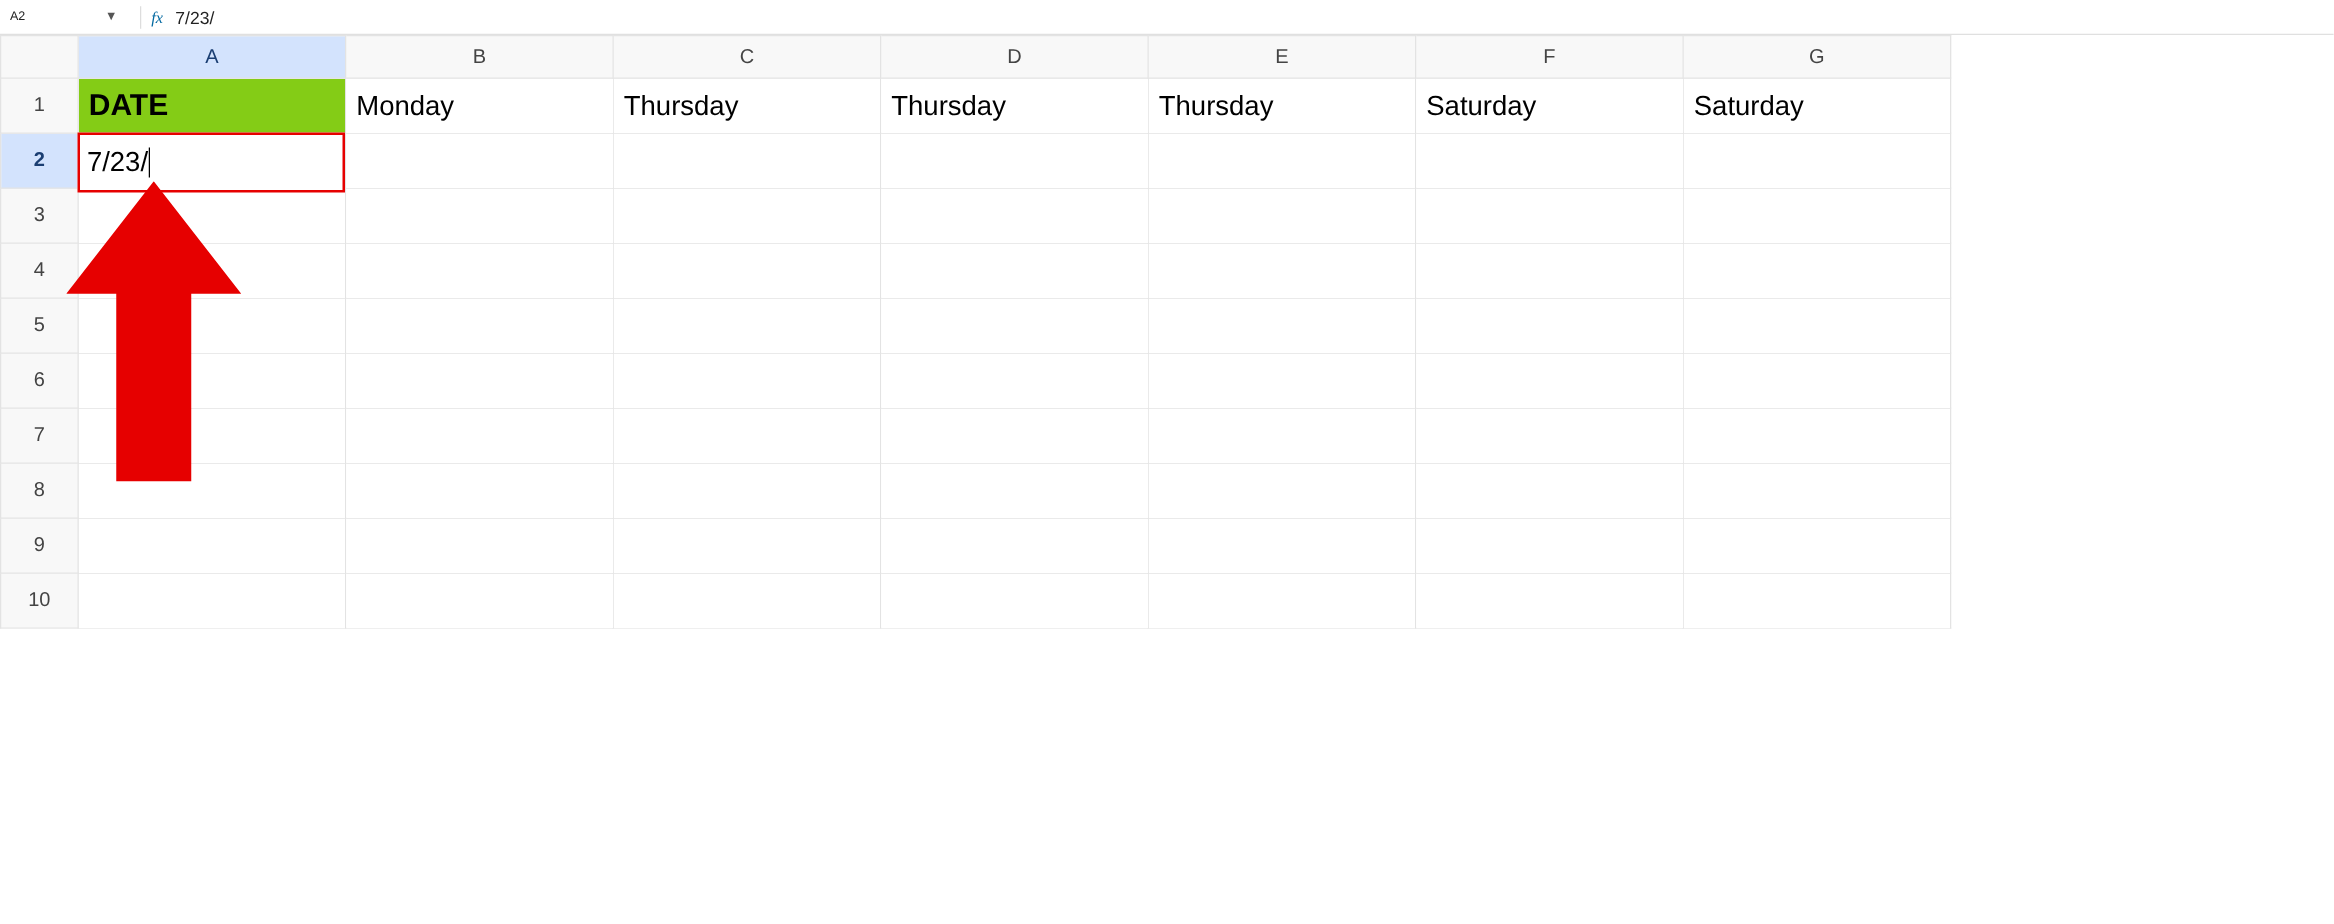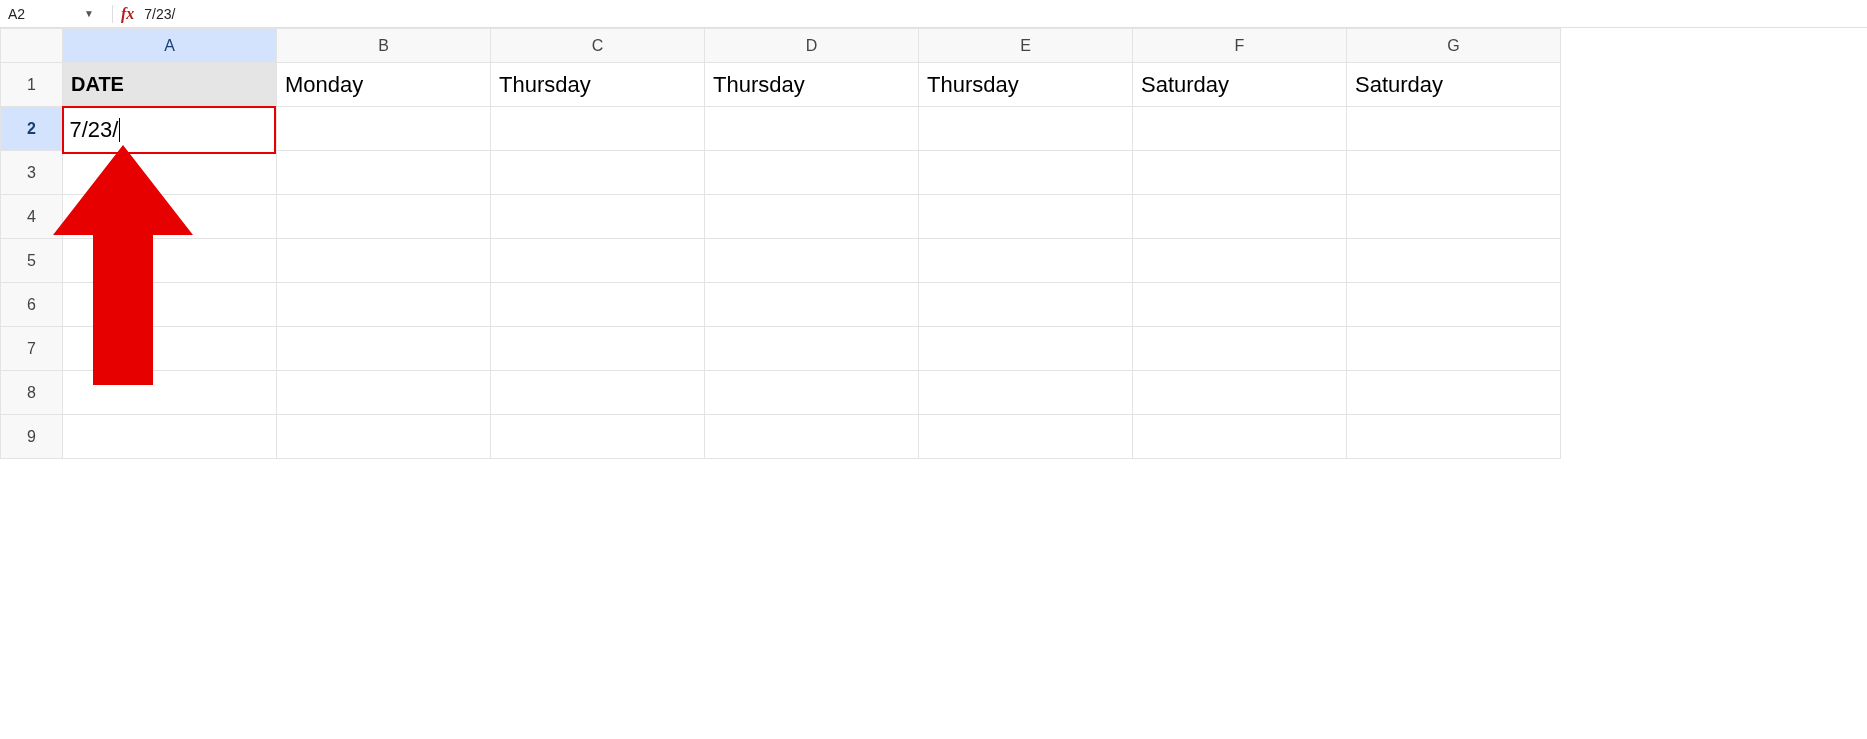--- a/index.html
+++ b/index.html
@@ -13,43 +13,42 @@
     display: flex;
     align-items: center;
     height: 28px;
     border-bottom: 1px solid #e0e0e0;
     font-size: 14px;
     color: #333;
     padding-left: 6px;
   }
   .name-box {
     width: 78px;
-    font-size: 14px;
+    font-size: 10px;
     color: #222;
     padding-left: 2px;
   }
   .name-box-dropdown {
     color: #555;
     font-size: 10px;
     padding: 0 10px 0 0;
     cursor: pointer;
   }
   .divider-v {
     width: 1px;
     height: 18px;
     background: #ddd;
     margin: 0 8px;
   }
   .fx-label {
     font-style: italic;
-    color: #b91c1c;
-    font-size: 16px;
+    color: #0369a1;
+    font-size: 13px;
     padding-right: 8px;
     font-family: "Times New Roman", serif;
-    font-weight: bold;
   }
   .formula-input {
     border: none;
     outline: none;
     font-size: 14px;
     color: #222;
     flex: 1;
     background: transparent;
   }
 
@@ -99,23 +98,23 @@
   td.cell {
     height: 44px;
     padding: 0 8px;
     font-size: 22px;
     color: #000;
     vertical-align: middle;
     background: #fff;
     position: relative;
   }
   td.cell.header-orange {
-    background: #e5e5e5;
+    background: #84cc16;
     font-weight: bold;
-    font-size: 20px;
+    font-size: 24px;
     color: #000;
   }
   .editing-overlay {
     position: absolute;
     border: 2px solid #e60000;
     background: #fff;
     display: flex;
     align-items: center;
     padding: 0 6px;
     font-size: 22px;
@@ -254,20 +253,30 @@
         <tr>
           <th class="row-head">9</th>
           <td class="cell" id="cell-A9"></td>
           <td class="cell" id="cell-B9"></td>
           <td class="cell" id="cell-C9"></td>
           <td class="cell" id="cell-D9"></td>
           <td class="cell" id="cell-E9"></td>
           <td class="cell" id="cell-F9"></td>
           <td class="cell" id="cell-G9"></td>
         </tr>
+        <tr>
+          <th class="row-head">10</th>
+          <td class="cell" id="cell-A10"></td>
+          <td class="cell" id="cell-B10"></td>
+          <td class="cell" id="cell-C10"></td>
+          <td class="cell" id="cell-D10"></td>
+          <td class="cell" id="cell-E10"></td>
+          <td class="cell" id="cell-F10"></td>
+          <td class="cell" id="cell-G10"></td>
+        </tr>
       </tbody>
   </table>
 
   <div id="editing-overlay" class="editing-overlay" style="left: 61.5px; top: 77.5px; width: 214px; height: 48px;">
     <span>7/23/</span>
       <span class="editing-caret"></span>
   </div>
 
   <svg id="arrow-annotation" class="annotation-arrow" width="160" height="260" style="left: 52.5px; top: 116.5px;">
     <polygon points="70,0 140,90 100,90 100,240 40,240 40,90 0,90" fill="#e60000"></polygon>

